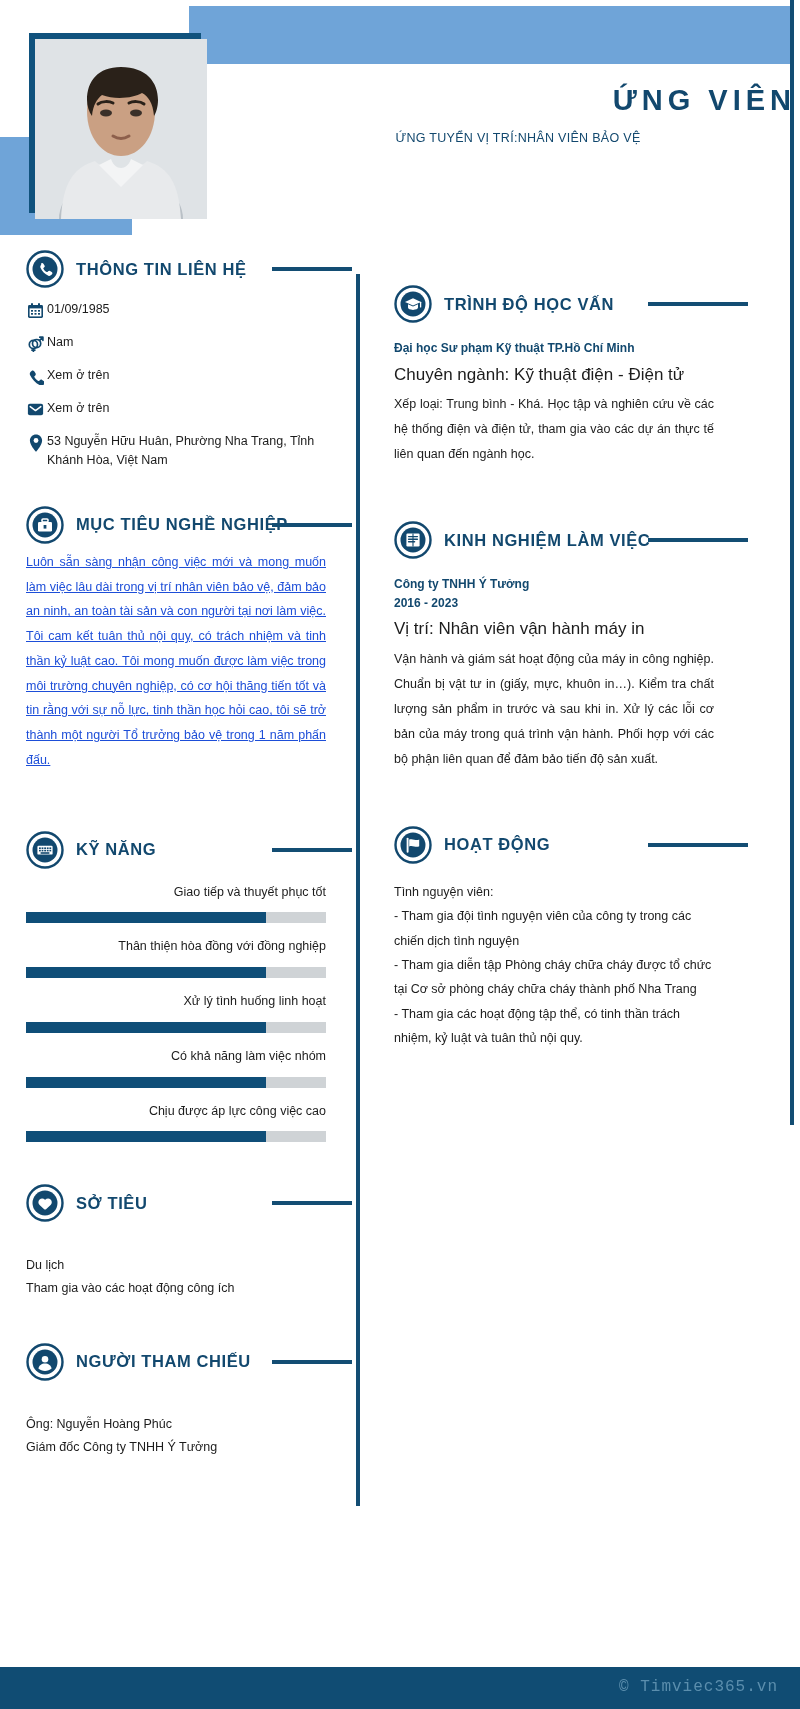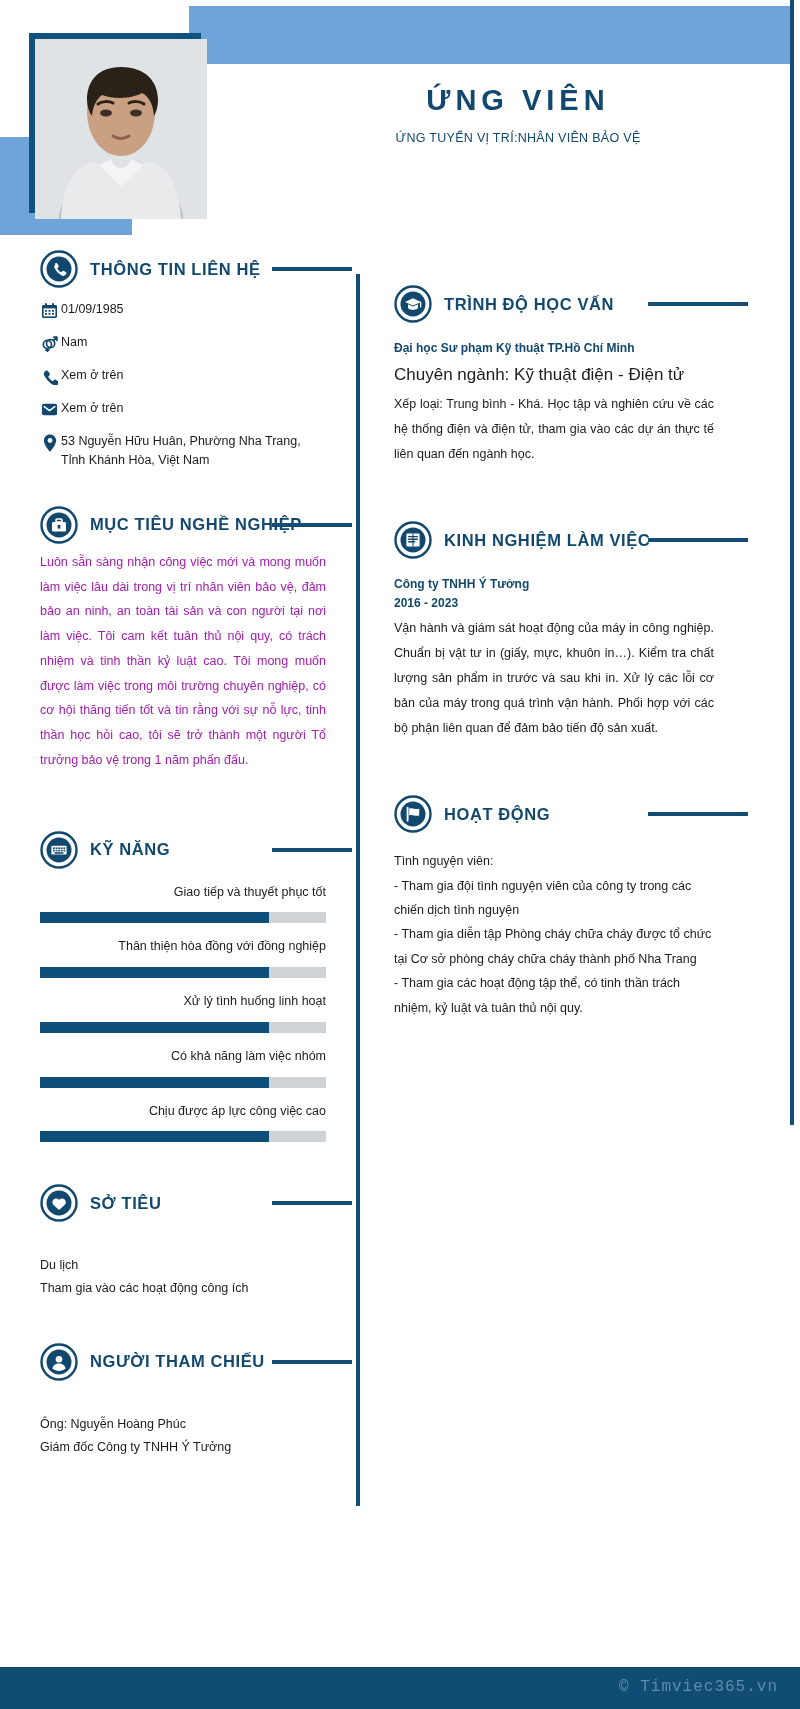--- a/index.html
+++ b/index.html
@@ -80,34 +80,35 @@
     position: absolute;
     left: 240px; top: 84px;
     width: 556px;
     text-align: center;
   }
   .cv-name {
     font-size: 29px;
     font-weight: bold;
     letter-spacing: 5px;
     color: #12486e;
+    text-align: right;
   }
   .cv-position {
     margin-top: 14px;
     font-size: 12.5px;
     letter-spacing: 0.3px;
     color: #12486e;
   }
 
   
   .col-left {
     position: absolute;
     left: 0; top: 250px;
     width: 352px;
-    padding: 0 26px 0 40px;
+    padding: 0 26px 0 26px;
   }
   .col-right {
     position: absolute;
     left: 360px; top: 285px;
     width: 388px;
     padding: 0 34px 0 34px;
   }
 
   
   .sec {
@@ -157,21 +158,22 @@
     display: flex; align-items: center; justify-content: center;
     margin-top: 1px;
   }
   .contact-ico svg { display: block; }
   .contact-val { flex: 1; }
 
   .body-para {
     font-size: 12.5px;
     line-height: 1.98;
     text-align: justify;
-    color: #a21caf;
+    color: #1d4ed8;
+    text-decoration: underline;
   }
 
   .skill-item { margin-top: 14px; text-align: right; }
   .skill-name {
     font-size: 12.5px;
     line-height: 1.5;
     color: #1c1c1c;
     margin-bottom: 11px;
   }
   .skill-track {
@@ -479,20 +481,21 @@
         </g>
         <path d="M19 12.6v12.8" stroke="#12486e" stroke-width="1.1"></path>
       </svg>
     </span>
     <span class="sec-title">KINH NGHIỆM LÀM VIỆC</span>
     <span class="sec-rule"></span>
   </div>
   <div class="r-block">
     <div class="r-strong">Công ty TNHH Ý Tưởng</div>
     <div class="r-strong">2016 - 2023</div>
+    <div class="r-line">Vị trí: Nhân viên vận hành máy in</div>
     <div class="r-para">Vận hành và giám sát hoạt động của máy in công nghiệp. Chuẩn bị vật tư in (giấy, mực, khuôn in…). Kiểm tra chất lượng sản phẩm in trước và sau khi in. Xử lý các lỗi cơ bản của máy trong quá trình vận hành. Phối hợp với các bộ phận liên quan để đảm bảo tiến độ sản xuất.</div>
   </div>
 
   <div class="r-gap"></div>
 
   <div class="sec">
     <span class="sec-icon">
       <svg viewBox="0 0 38 38">
         <circle cx="19" cy="19" r="17.5" fill="none" stroke="#12486e" stroke-width="2.4"></circle>
         <circle cx="19" cy="19" r="12.5" fill="#12486e"></circle>

